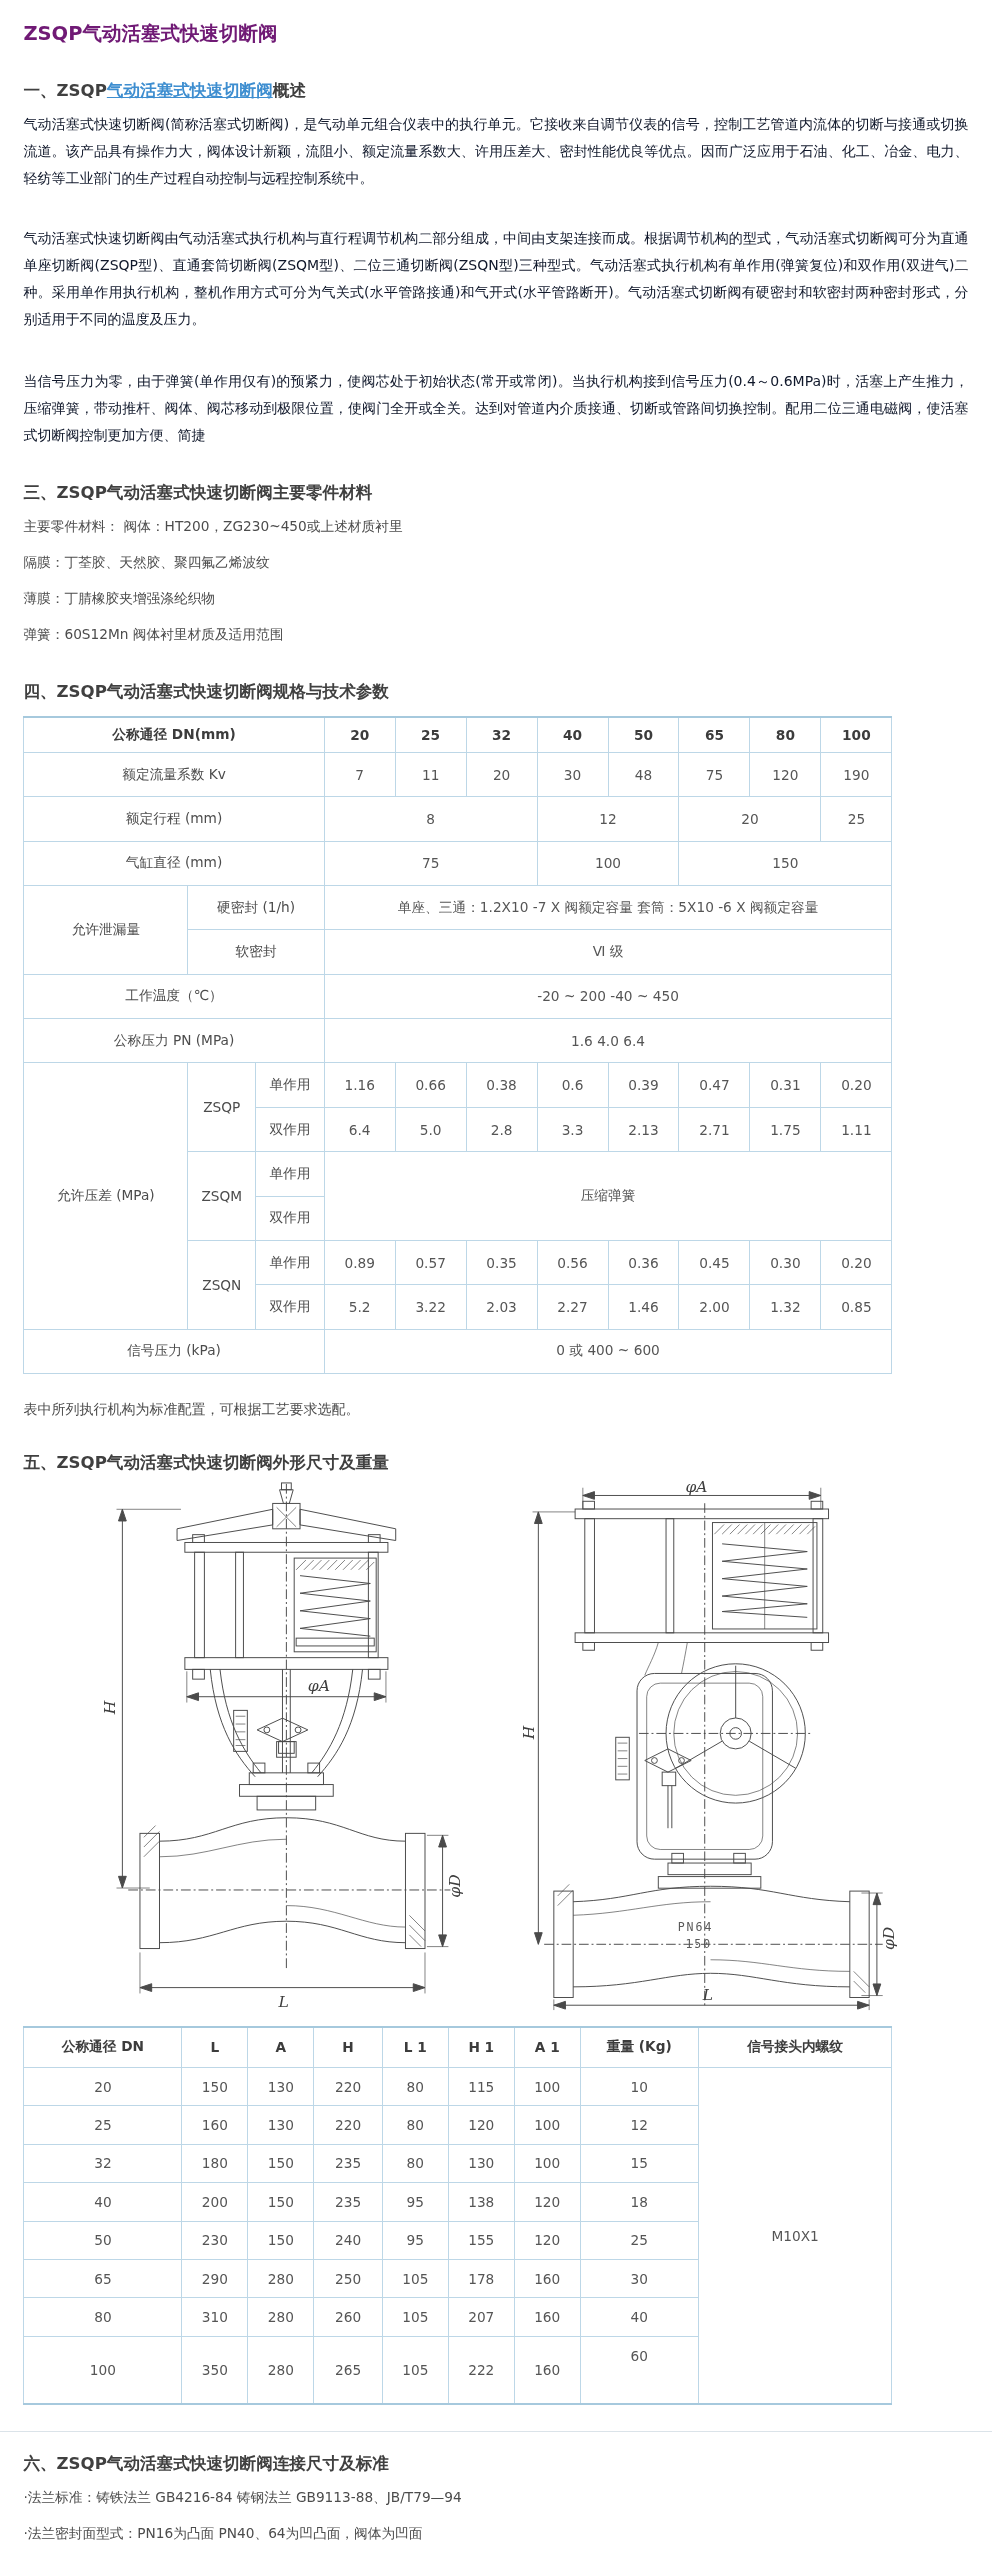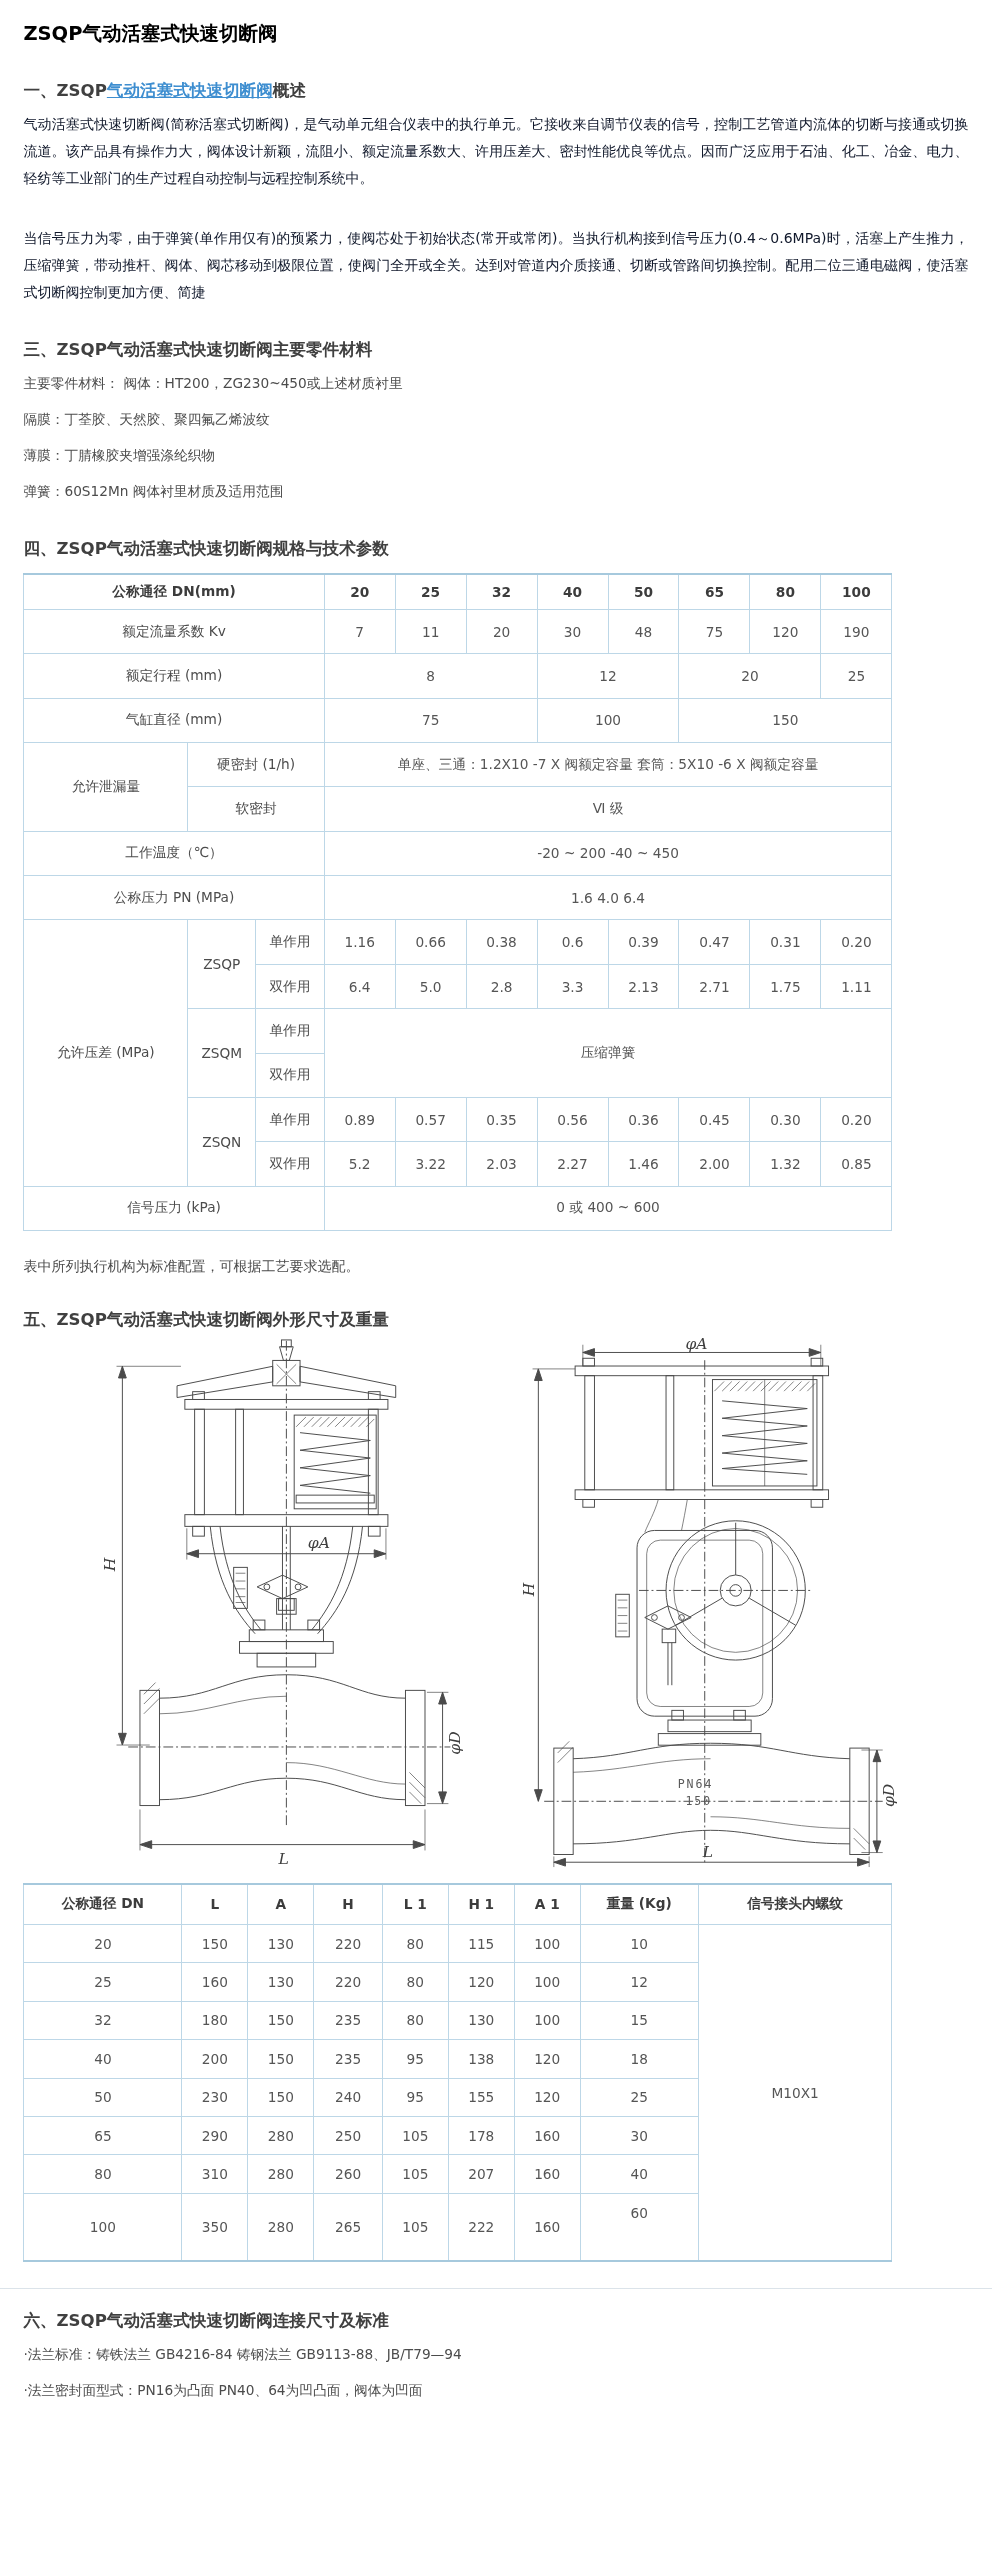--- a/index.html
+++ b/index.html
@@ -5,21 +5,21 @@
   * { margin:0; padding:0; box-sizing:border-box; }
   html,body { background:#ffffff; }
   body {
     width:992px;
     font-family:"DejaVu Sans","Liberation Sans",sans-serif;
     color:#4a4a4a;
     -webkit-font-smoothing:antialiased;
   }
   .page { width:992px; min-height:2576px; background:#fff; padding:13.7px 23.4px 29px 23.4px; }
 
-  .page-title { font-size:19.5px; font-weight:bold; color:#000000; margin:5.9px 0 0 0; }
+  .page-title { font-size:19.5px; font-weight:bold; color:#701a75; margin:5.9px 0 0 0; }
 
   .section { margin-top:33px; }
   .sec-heading { font-size:16.6px; font-weight:bold; color:#404040; margin-bottom:3.9px; }
   .sec-heading a { color:#3e8ed0; text-decoration:underline; font-weight:bold; cursor:pointer; }
 
   .body-text { font-size:14px; color:#0f172a; line-height:27px; margin-top:9.8px; text-align:justify; }
   .list-line { font-size:13.7px; color:#4c4c4c; line-height:28px; margin-top:7.8px; }
 
   table { border-collapse:collapse; width:869px; table-layout:fixed; margin-top:13.7px; }
   table.spec { border:1px solid #b6d2e4; border-top:2px solid #a6c9dd; }
@@ -48,21 +48,22 @@
 <div class="page">
 
   <h1 class="page-title">ZSQP气动活塞式快速切断阀</h1>
 
   <div class="section">
     <h2 class="sec-heading"><span>一、ZSQP</span><a>气动活塞式快速切断阀</a><span>概述</span></h2>
     <p class="body-text">气动活塞式快速切断阀(简称活塞式切断阀)，是气动单元组合仪表中的执行单元。它接收来自调节仪表的信号，控制工艺管道内流体的切断与接通或切换流道。该产品具有操作力大，阀体设计新颖，流阻小、额定流量系数大、许用压差大、密封性能优良等优点。因而广泛应用于石油、化工、冶金、电力、轻纺等工业部门的生产过程自动控制与远程控制系统中。</p>
   </div>
 
   <div class="section">
-    <p class="body-text" style="margin-top:17px">当信号压力为零，由于弹簧(单作用仅有)的预紧力，使阀芯处于初始状态(常开或常闭)。当执行机构接到信号压力(0.4～0.6MPa)时，活塞上产生推力，压缩弹簧，带动推杆、阀体、阀芯移动到极限位置，使阀门全开或全关。达到对管道内介质接通、切断或管路间切换控制。配用二位三通电磁阀，使活塞式切断阀控制更加方便、简捷</p>
+    <p class="body-text">气动活塞式快速切断阀由气动活塞式执行机构与直行程调节机构二部分组成，中间由支架连接而成。根据调节机构的型式，气动活塞式切断阀可分为直通单座切断阀(ZSQP型)、直通套筒切断阀(ZSQM型)、二位三通切断阀(ZSQN型)三种型式。气动活塞式执行机构有单作用(弹簧复位)和双作用(双进气)二种。采用单作用执行机构，整机作用方式可分为气关式(水平管路接通)和气开式(水平管路断开)。气动活塞式切断阀有硬密封和软密封两种密封形式，分别适用于不同的温度及压力。</p>
+    <p class="body-text" style="margin-top:35px">当信号压力为零，由于弹簧(单作用仅有)的预紧力，使阀芯处于初始状态(常开或常闭)。当执行机构接到信号压力(0.4～0.6MPa)时，活塞上产生推力，压缩弹簧，带动推杆、阀体、阀芯移动到极限位置，使阀门全开或全关。达到对管道内介质接通、切断或管路间切换控制。配用二位三通电磁阀，使活塞式切断阀控制更加方便、简捷</p>
   </div>
 
   <div class="section">
     <h2 class="sec-heading">三、ZSQP气动活塞式快速切断阀主要零件材料</h2>
     <p class="list-line">主要零件材料： 阀体：HT200，ZG230~450或上述材质衬里</p>
     <p class="list-line">隔膜：丁荃胶、天然胶、聚四氟乙烯波纹</p>
     <p class="list-line">薄膜：丁腈橡胶夹增强涤纶织物</p>
     <p class="list-line">弹簧：60S12Mn 阀体衬里材质及适用范围</p>
   </div>
 

